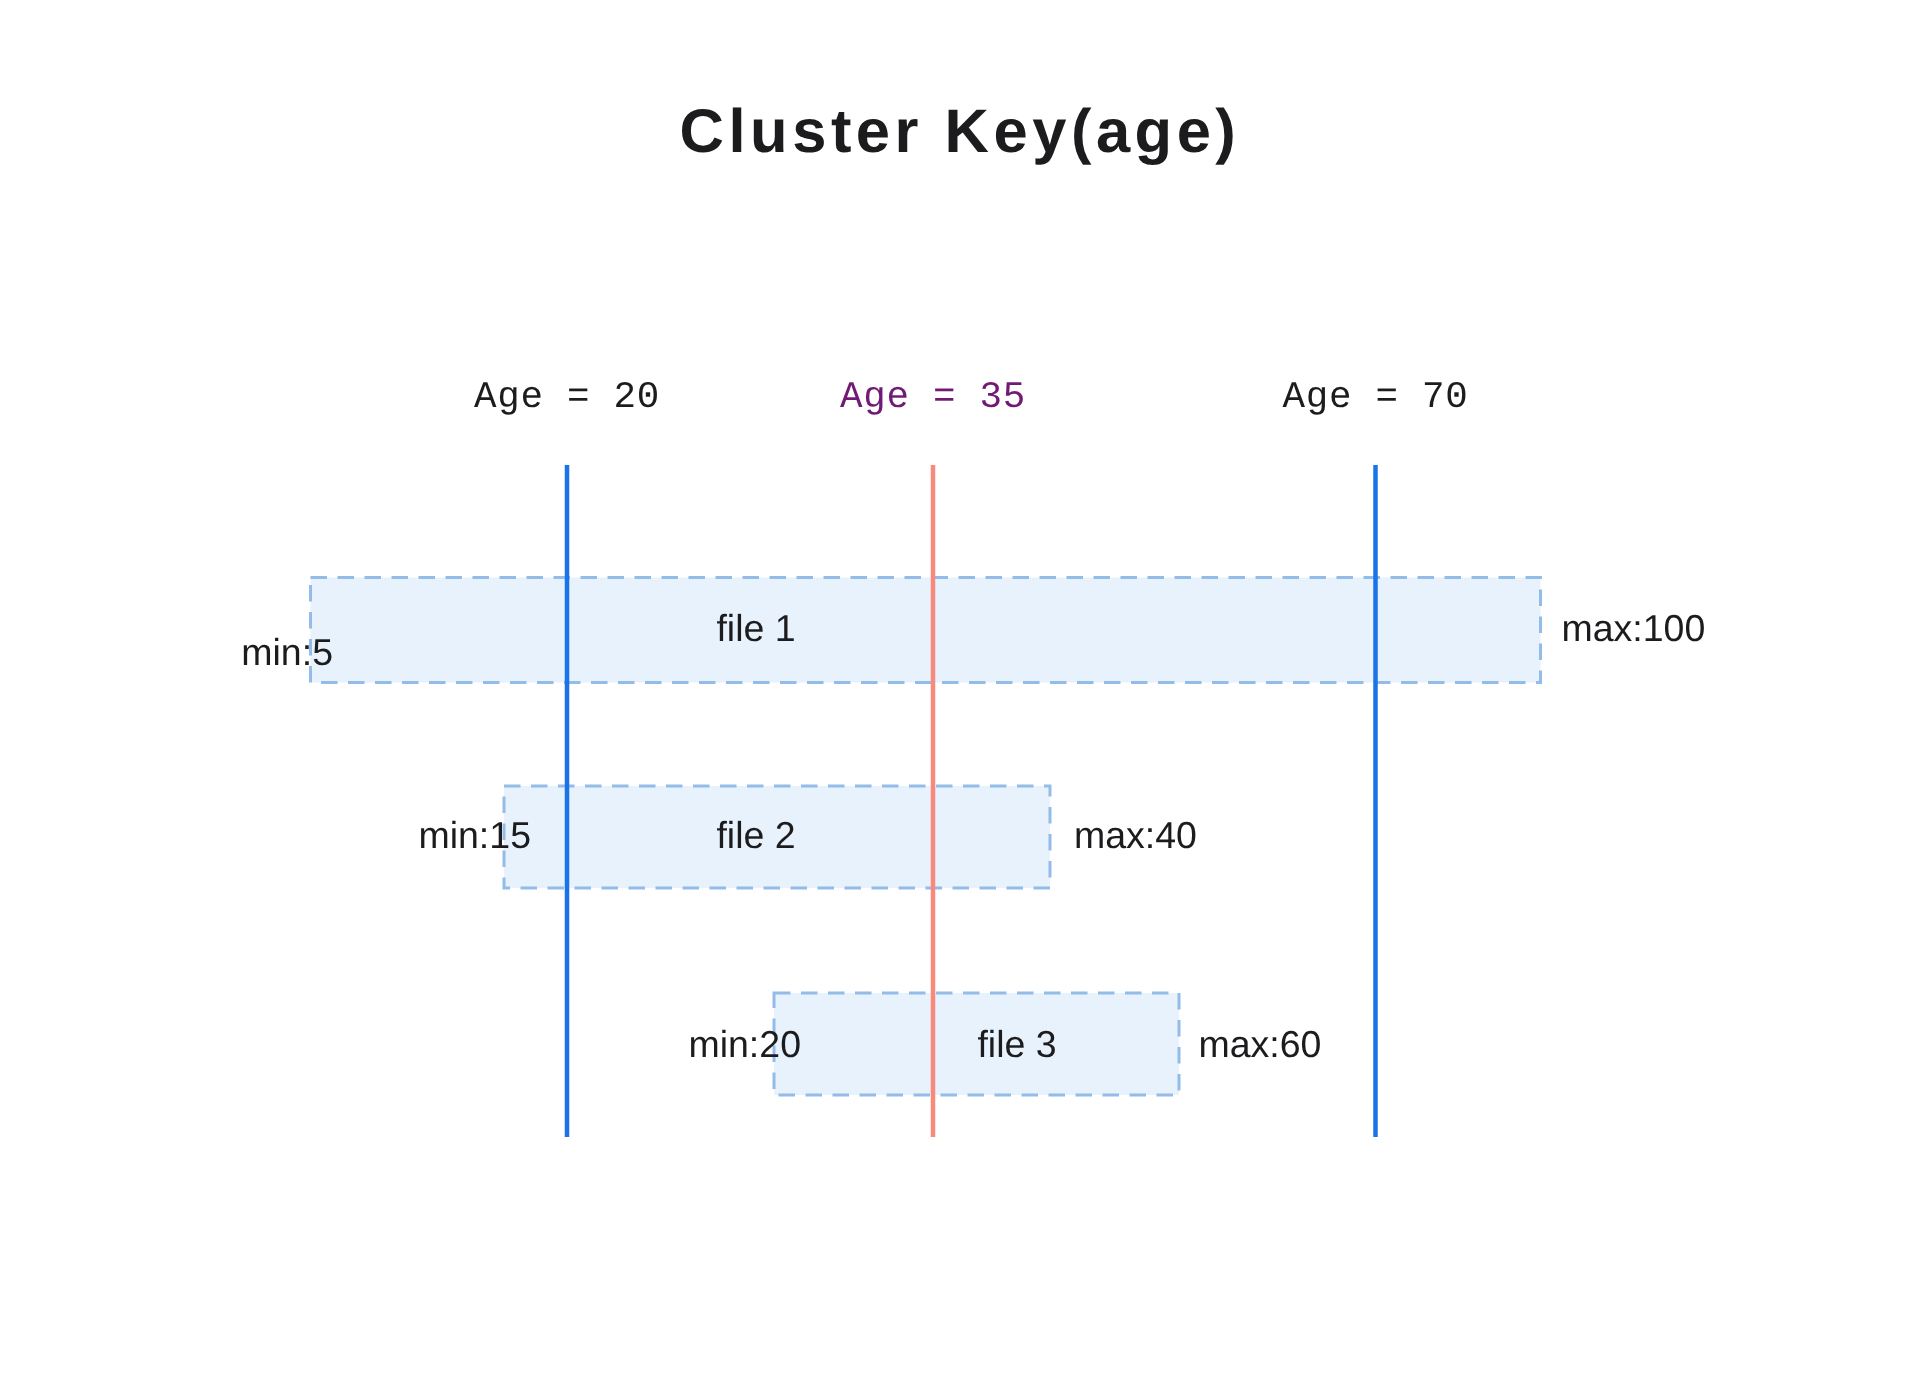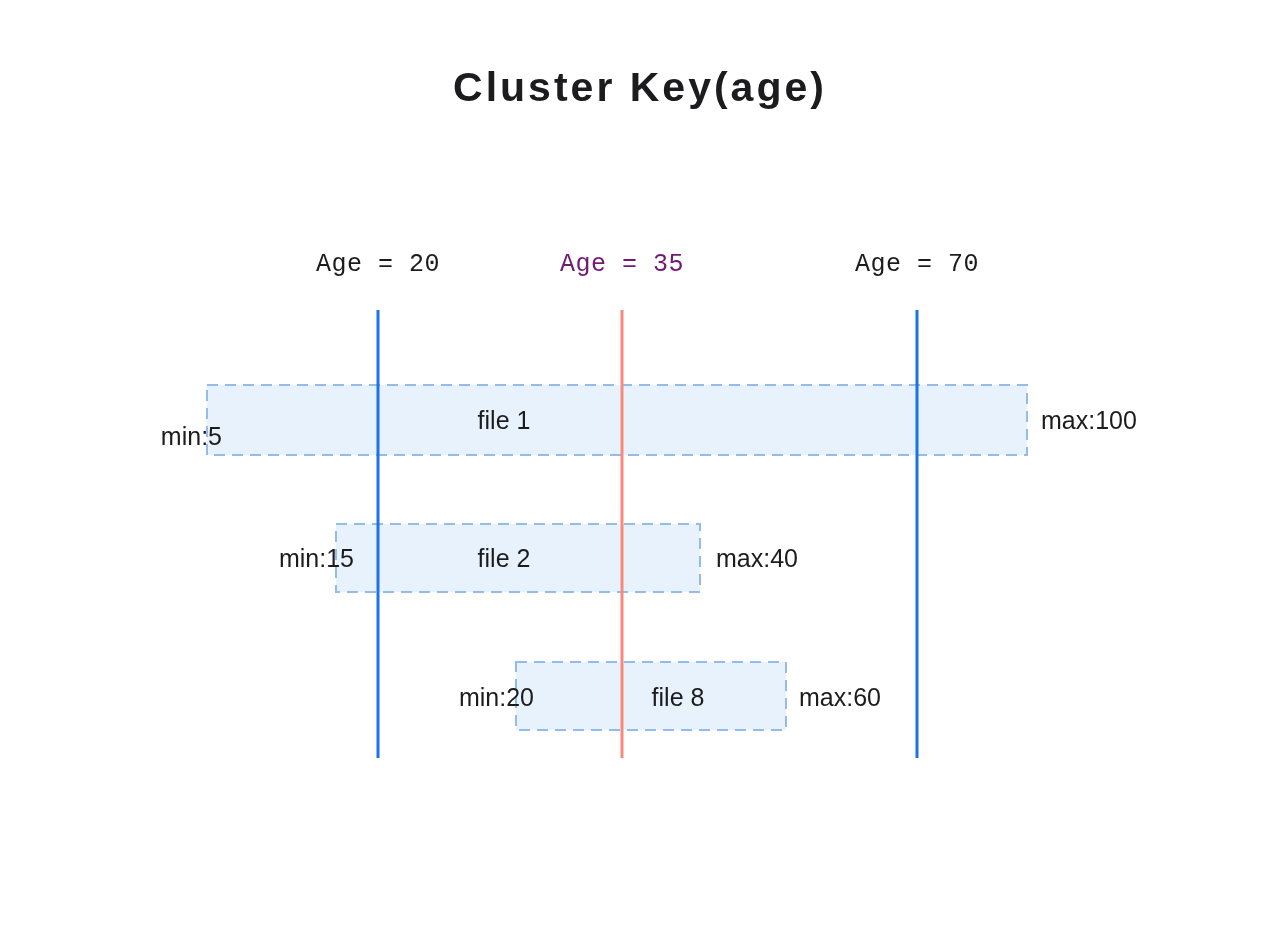--- a/index.html
+++ b/index.html
@@ -96,16 +96,16 @@
 
   <div class="side-label" style="right:1088px; top:436px">min:5</div>
   <div class="file-label" style="left:504px; top:420px">file 1</div>
   <div class="side-label" style="left:1041px; top:420px">max:100</div>
 
   <div class="side-label" style="right:956px; top:558px">min:15</div>
   <div class="file-label" style="left:504px; top:558px">file 2</div>
   <div class="side-label" style="left:716px; top:558px">max:40</div>
 
   <div class="side-label" style="right:776px; top:697px">min:20</div>
-  <div class="file-label" style="left:678px; top:697px">file 8</div>
+  <div class="file-label" style="left:678px; top:697px">file 3</div>
   <div class="side-label" style="left:799px; top:697px">max:60</div>
 
 </div>
 
 </body></html>

